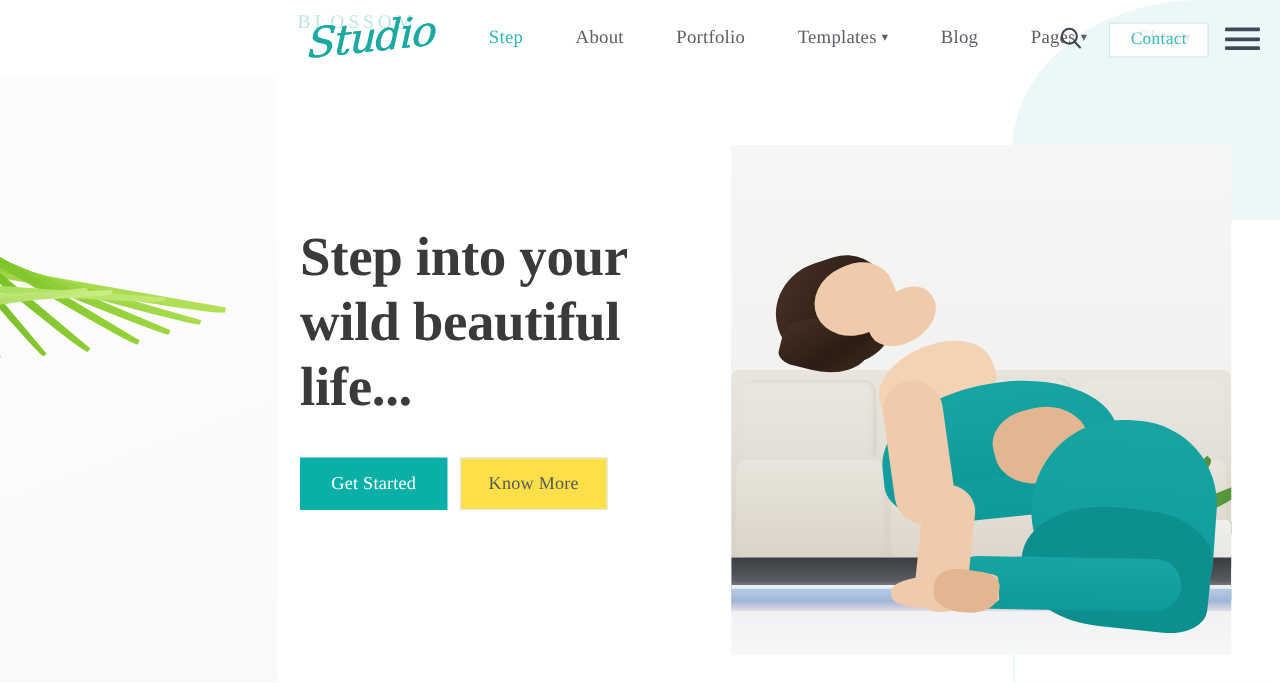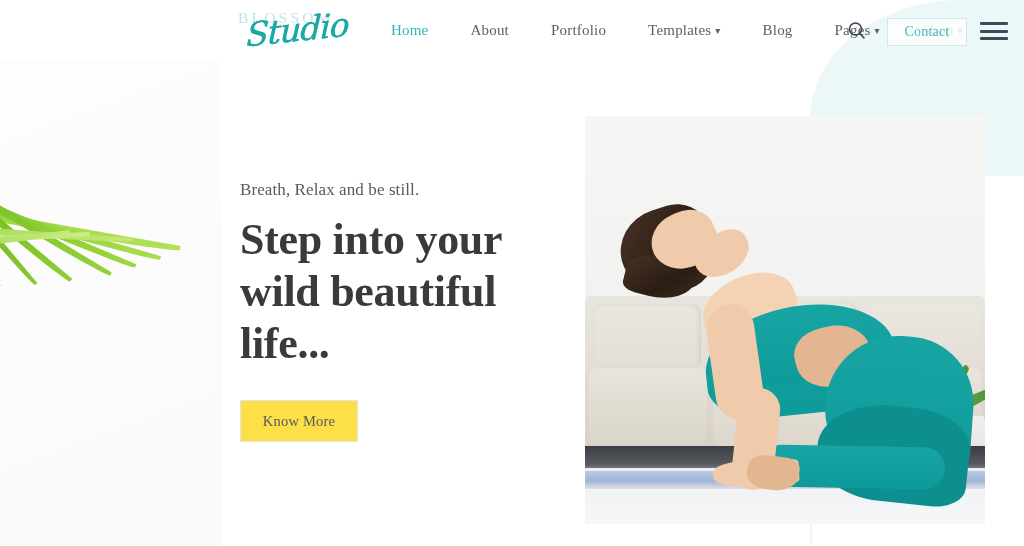--- a/index.html
+++ b/index.html
@@ -403,21 +403,21 @@
 
   <div class="header">
 
     <div class="logo-wrap">
       <div class="logo-blossom">BLOSSOM</div>
       <div class="logo-studio">Studio</div>
     </div>
 
     <nav class="nav">
       <div class="nav-item active">
-        <span>Home</span>
+        <span>Step</span>
       </div>
       <div class="nav-item">
         <span>About</span>
       </div>
       <div class="nav-item">
         <span>Portfolio</span>
       </div>
       <div class="nav-item">
         <span>Templates</span>
         <span class="caret">▾</span>
@@ -447,23 +447,23 @@
     </div>
 
     <div class="hamburger">
       <span></span>
       <span></span>
       <span></span>
     </div>
   </div>
 
   <div class="hero-text">
-    <div class="eyebrow">Breath, Relax and be still.</div>
     <div class="headline">Step into your wild beautiful life...</div>
     <div class="cta-row">
+      <button class="btn-primary">Get Started</button>
       <button class="btn-secondary">Know More</button>
     </div>
   </div>
 
   <div class="hero-photo">
     <div class="hp wall"></div>
     <div class="hp sofa-back"></div>
     <div class="hp sofa-cush-a"></div>
     <div class="hp sofa-cush-b"></div>
     <div class="hp sofa-cush-c"></div>

